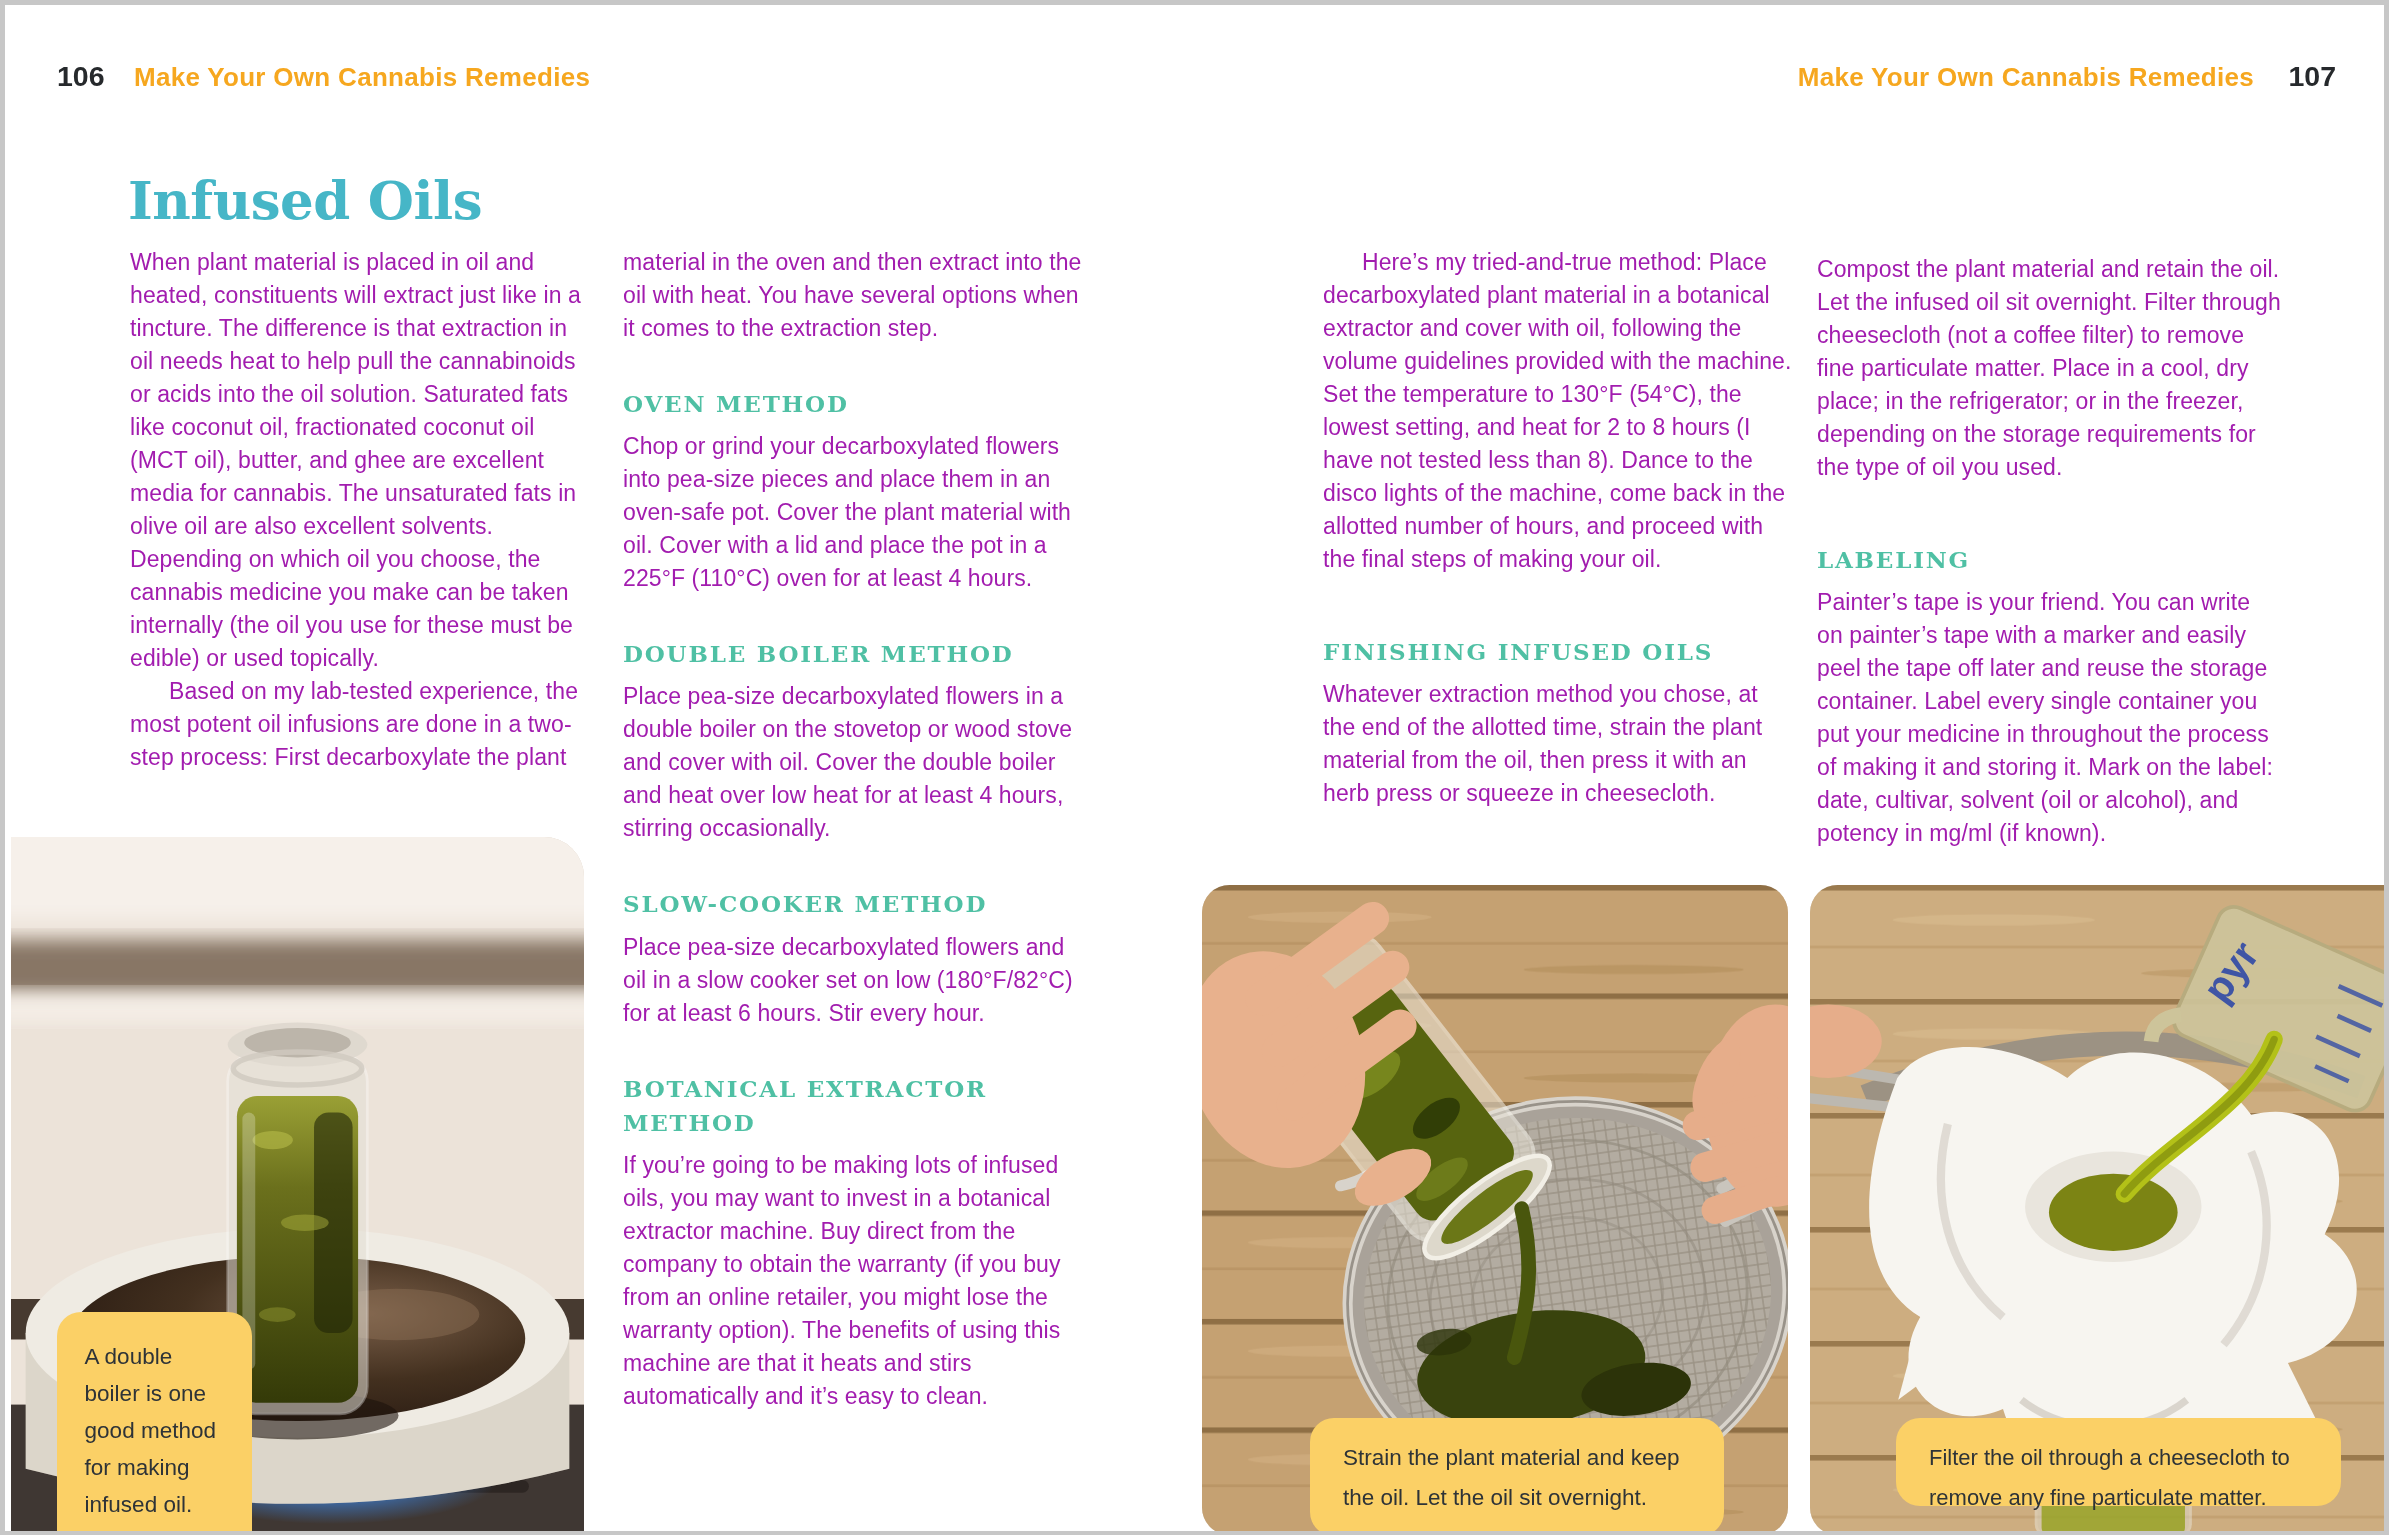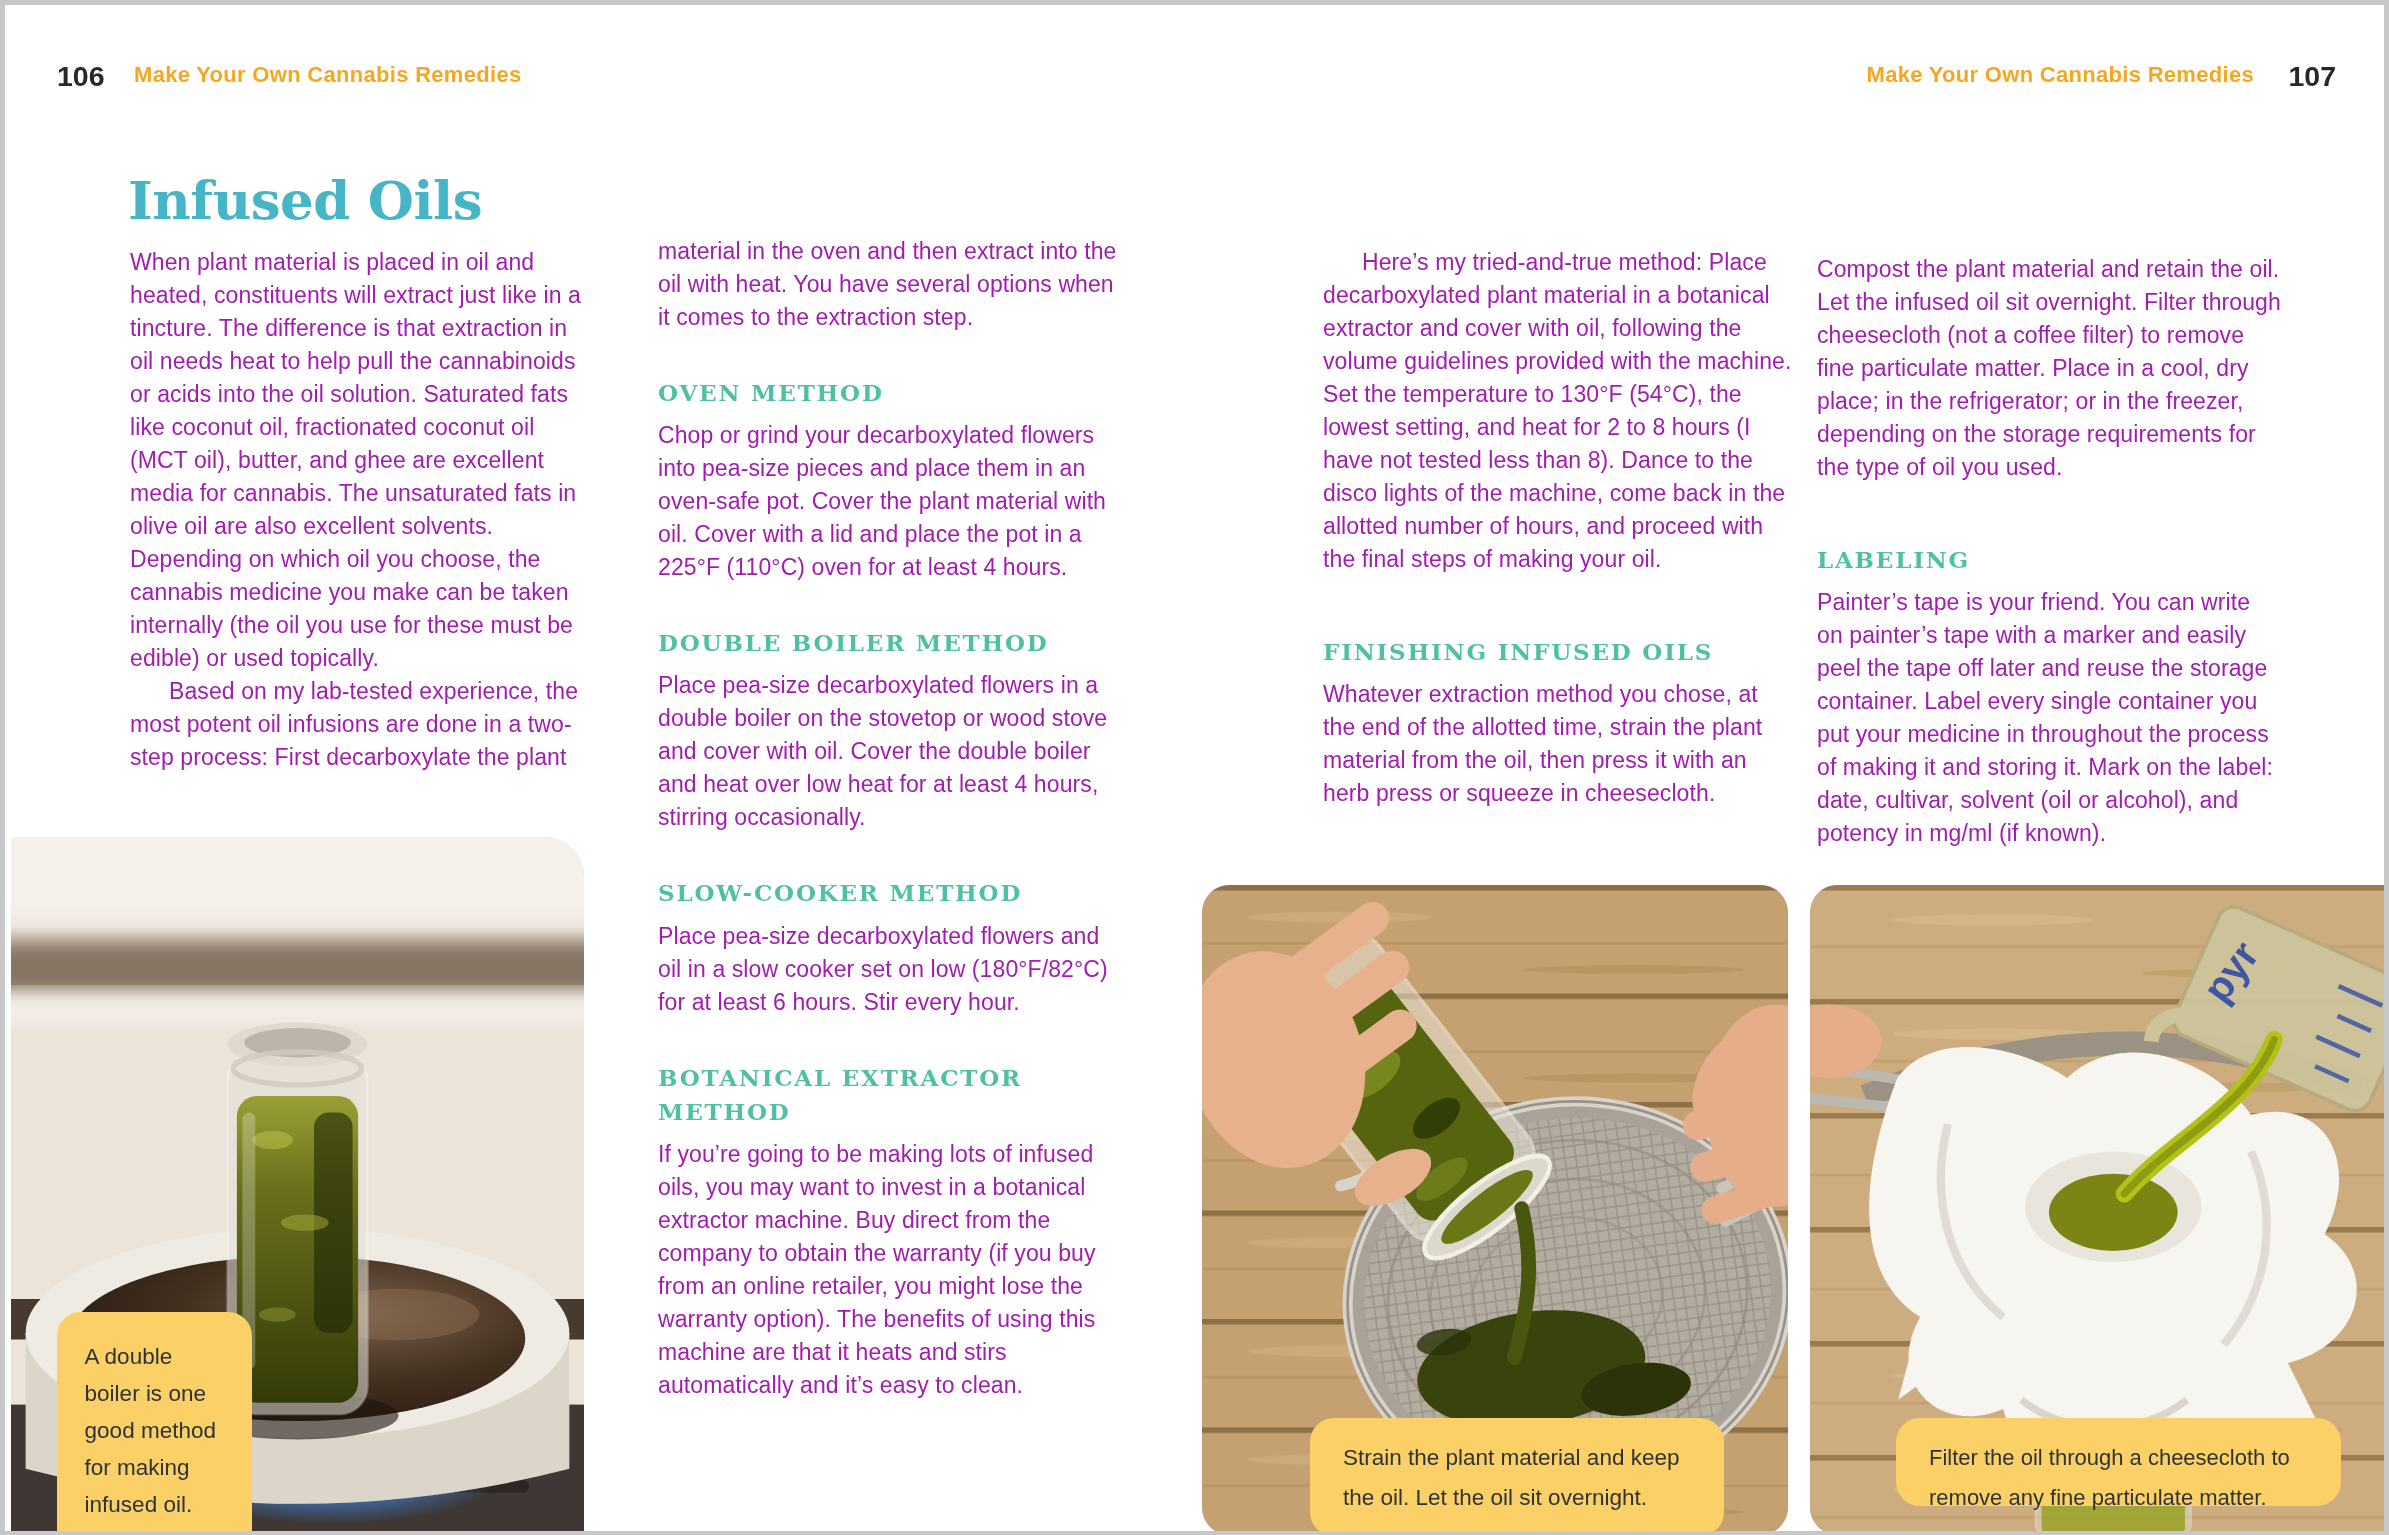--- a/index.html
+++ b/index.html
@@ -7,21 +7,21 @@
     position:relative; width:2389px; height:1536px;
     background:#ffffff; border:5.5px solid #c7c7c7; box-sizing:border-box;
     overflow:hidden;
     font-family:"Liberation Sans", sans-serif;
     color:#3a4045;
   }
   .abs { position:absolute; }
 
   
   .folio { font-size:28.5px; font-weight:bold; color:#26292c;text-align:center; }
-  .running-head { font-size:22px; font-weight:bold; color:#f6a71f; letter-spacing:0.3px; }
+  .running-head { font-size:26px; font-weight:bold; color:#f6a71f; letter-spacing:0.3px; }
 
   
   .page-title {
     font-family:"DejaVu Serif", serif; font-weight:bold;
     font-size:53px; letter-spacing:-0.5px; color:#46b6c7;
   }
 
   
   .col { position:absolute; width:464px; }
   .body-text {
@@ -64,21 +64,21 @@
   <div class="abs running-head" style="right:130px; top:57px;">Make Your Own Cannabis Remedies</div>
   <div class="abs folio" style="right:48px; top:55px;">107</div>
 
   <div class="abs page-title" style="left:123px; top:164px;">Infused Oils</div>
 
   <div class="col" style="left:125px; top:241px; width:461px;">
     <p class="body-text">When plant material is placed in oil and heated, constituents will extract just like in a tincture. The difference is that extraction in oil needs heat to help pull the cannabinoids or acids into the oil solution. Saturated fats like coconut oil, fractionated coconut oil (MCT oil), butter, and ghee are excellent media for cannabis. The unsaturated fats in olive oil are also excellent solvents. Depending on which oil you choose, the cannabis medicine you make can be taken internally (the oil you use for these must be edible) or used topically.</p>
     <p class="body-text indent">Based on my lab-tested experience, the most potent oil infusions are done in a two-step process: First decarboxylate the plant</p>
   </div>
 
-  <div class="col" style="left:618px; top:230px;margin-left:35px;">
+  <div class="col" style="left:618px; top:241px;">
     <p class="body-text">material in the oven and then extract into the oil with heat. You have several options when it comes to the extraction step.</p>
     <h3 class="section-heading col2-h">OVEN METHOD</h3>
     <p class="body-text">Chop or grind your decarboxylated flowers into pea-size pieces and place them in an oven-safe pot. Cover the plant material with oil. Cover with a lid and place the pot in a 225°F (110°C) oven for at least 4 hours.</p>
     <h3 class="section-heading col2-h">DOUBLE BOILER METHOD</h3>
     <p class="body-text">Place pea-size decarboxylated flowers in a double boiler on the stovetop or wood stove and cover with oil. Cover the double boiler and heat over low heat for at least 4 hours, stirring occasionally.</p>
     <h3 class="section-heading col2-h">SLOW-COOKER METHOD</h3>
     <p class="body-text">Place pea-size decarboxylated flowers and oil in a slow cooker set on low (180°F/82°C) for at least 6 hours. Stir every hour.</p>
     <h3 class="section-heading col2-h">BOTANICAL EXTRACTOR METHOD</h3>
     <p class="body-text">If you’re going to be making lots of infused oils, you may want to invest in a botanical extractor machine. Buy direct from the company to obtain the warranty (if you buy from an online retailer, you might lose the warranty option). The benefits of using this machine are that it heats and stirs automatically and it’s easy to clean.</p>
   </div>

